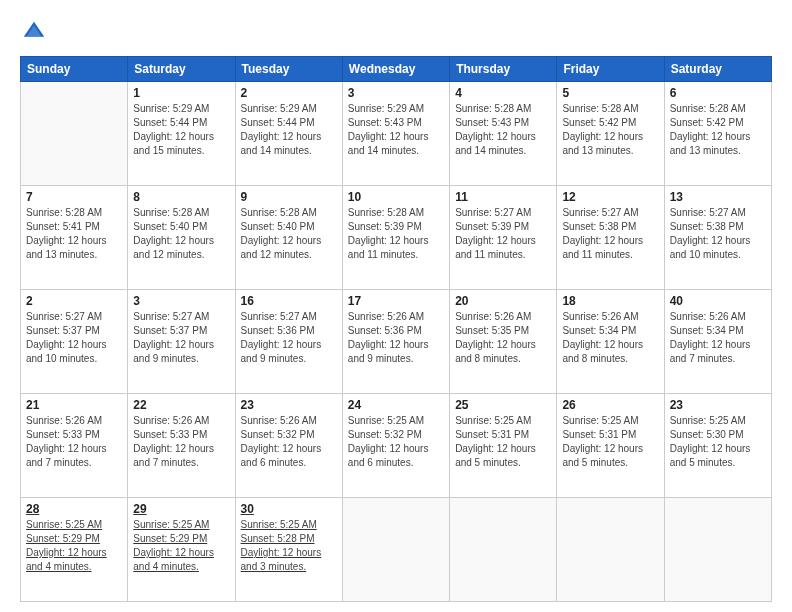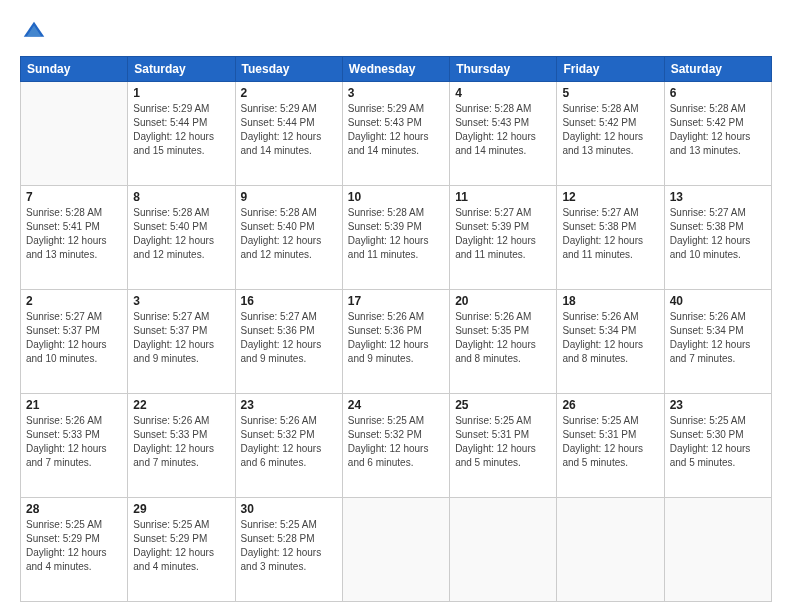--- a/index.html
+++ b/index.html
@@ -94,20 +94,21 @@
     .day-info {
       font-size: 10px;
       color: #444;
       line-height: 1.4;
     }
     .empty-cell {
       background: #f9f9f9;
     }
     .last-row td {
       height: 68px;
+      text-decoration: underline;
     }
   </style>
 </head>
 <body>
 
 <div class="page">
   <div class="header">
     <div class="logo">
       <svg class="logo-icon" viewBox="0 0 30 30">
         <polygon points="15,4 26,20 4,20" fill="#2166c4"></polygon>

